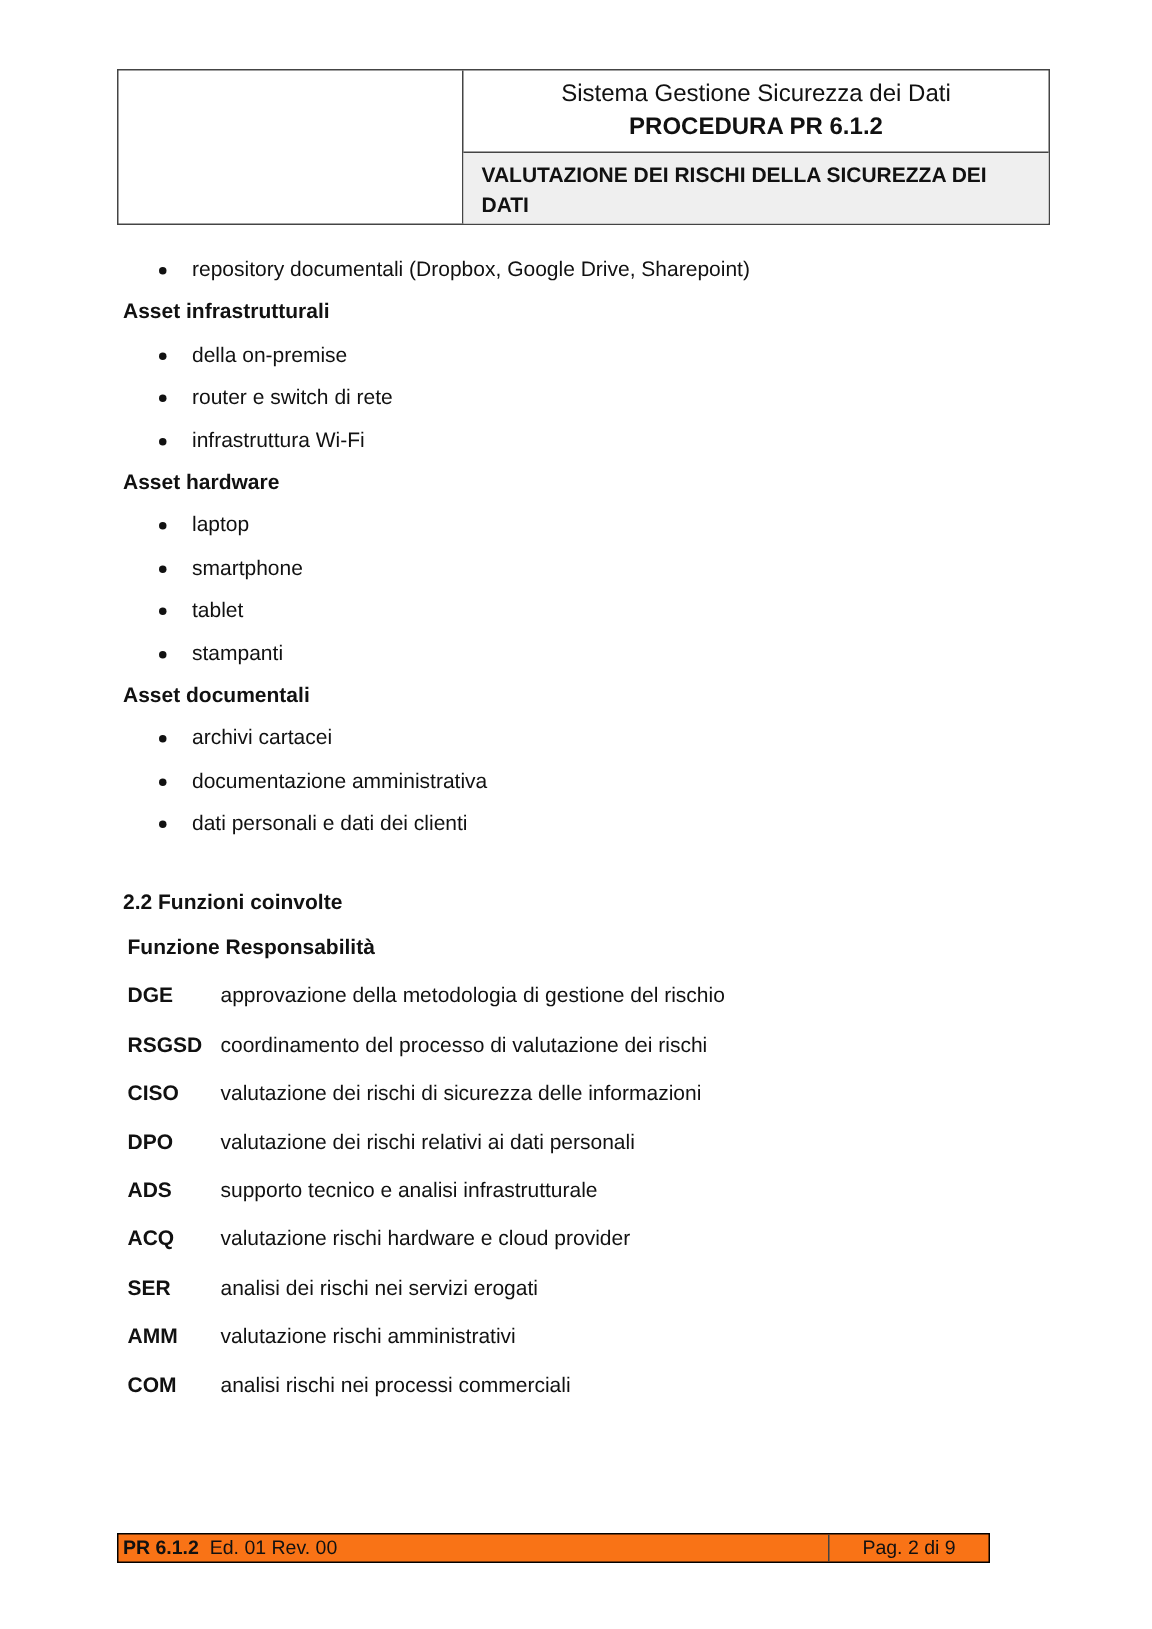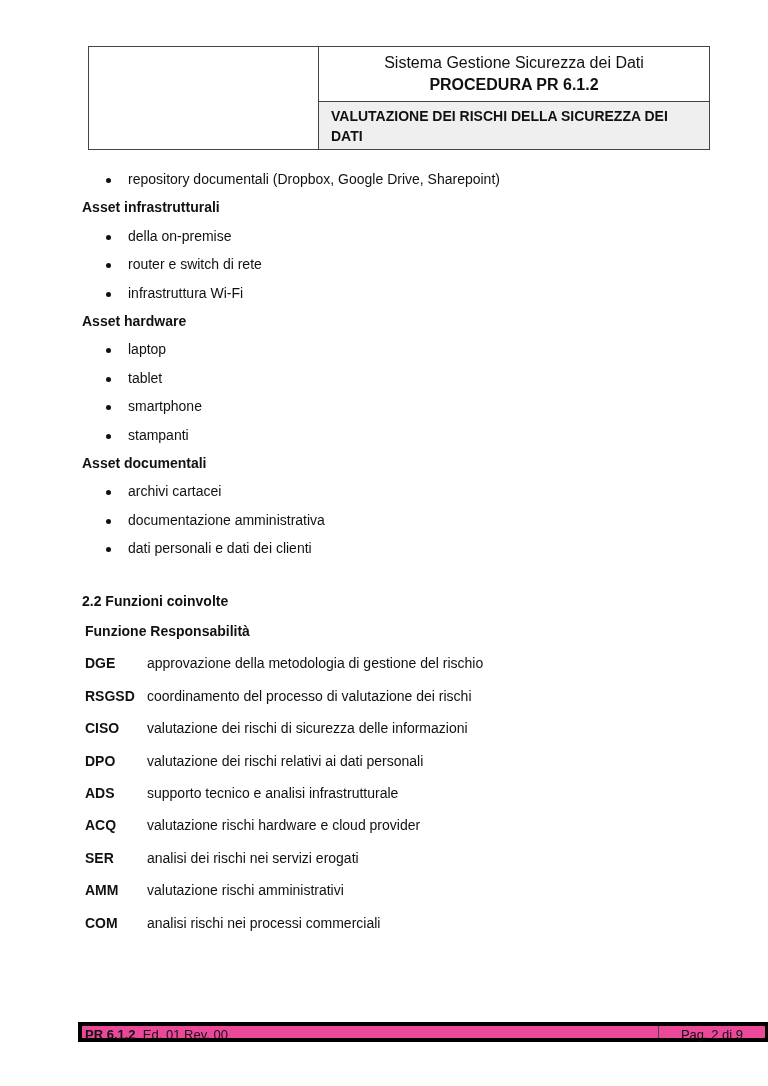--- a/index.html
+++ b/index.html
@@ -1,21 +1,21 @@
 <!DOCTYPE html>
 <html><head>
 <meta charset="utf-8">
 <style>
   html, body { margin: 0; padding: 0; background: #ffffff; }
   body {
     width: 768px; height: 1086px; position: relative; overflow: hidden;
     font-family: "Liberation Sans", sans-serif; color: #111;
   }
   .hdr {
-    position: absolute; left: 88px; top: 46px; width: 622px; height: 104px;
+    position: absolute; left: 78px; top: 46px; width: 622px; height: 104px;
     border: 1px solid #444; display: flex; box-sizing: border-box;
   }
   .hdr-logo { width: 229px; border-right: 1px solid #444; }
   .hdr-right { flex: 1; display: flex; flex-direction: column; }
   .hdr-top {
     height: 54px; border-bottom: 1px solid #444; text-align: center;
     display: flex; flex-direction: column; justify-content: center;
   }
   .hdr-sys { font-size: 16px; line-height: 22px; }
   .hdr-proc { font-size: 16px; font-weight: bold; line-height: 22px; }
@@ -30,22 +30,22 @@
     position: absolute; left: 24px; top: 10px; width: 5px; height: 5px;
     border-radius: 50%; background: #111;
   }
   .bullet-row .txt { position: absolute; left: 46px; top: 0; }
   .sec { font-weight: bold; height: 28.4px; line-height: 22px; }
   .h2 { font-weight: bold; margin-top: 25px; height: 30px; line-height: 22px; }
   .tbl-h { font-weight: bold; height: 32px; line-height: 22px; padding-left: 3px; }
   .tbl-row { display: flex; height: 32.4px; line-height: 22px; padding-left: 3px; }
   .tbl-row .code { width: 62px; font-weight: bold; }
   .footer {
-    position: absolute; left: 78px; top: 1022px; width: 691px; height: 20px;
-    border: 4px solid #000000; background: #ec4899; display: flex; box-sizing: border-box;
+    position: absolute; left: 78px; top: 1022px; width: 582px; height: 20px;
+    border: 1px solid #000000; background: #f97316; display: flex; box-sizing: border-box;
     font-size: 13px; line-height: 18px;
   }
   .footer-left { flex: 1; padding-left: 3px; border-right: 1px solid #444; }
   .footer-left b { font-weight: bold; }
   .footer-right { width: 106px; text-align: center; }
 </style>
 </head>
 <body>
 
 <div class="hdr">
@@ -79,25 +79,25 @@
       <span class="txt">infrastruttura Wi-Fi</span>
     </div>
 
   <div class="sec">Asset hardware</div>
   <div class="bullet-row">
       <span class="dot"></span>
       <span class="txt">laptop</span>
     </div>
   <div class="bullet-row">
       <span class="dot"></span>
-      <span class="txt">tablet</span>
+      <span class="txt">smartphone</span>
     </div>
   <div class="bullet-row">
       <span class="dot"></span>
-      <span class="txt">smartphone</span>
+      <span class="txt">tablet</span>
     </div>
   <div class="bullet-row">
       <span class="dot"></span>
       <span class="txt">stampanti</span>
     </div>
 
   <div class="sec">Asset documentali</div>
   <div class="bullet-row">
       <span class="dot"></span>
       <span class="txt">archivi cartacei</span>

